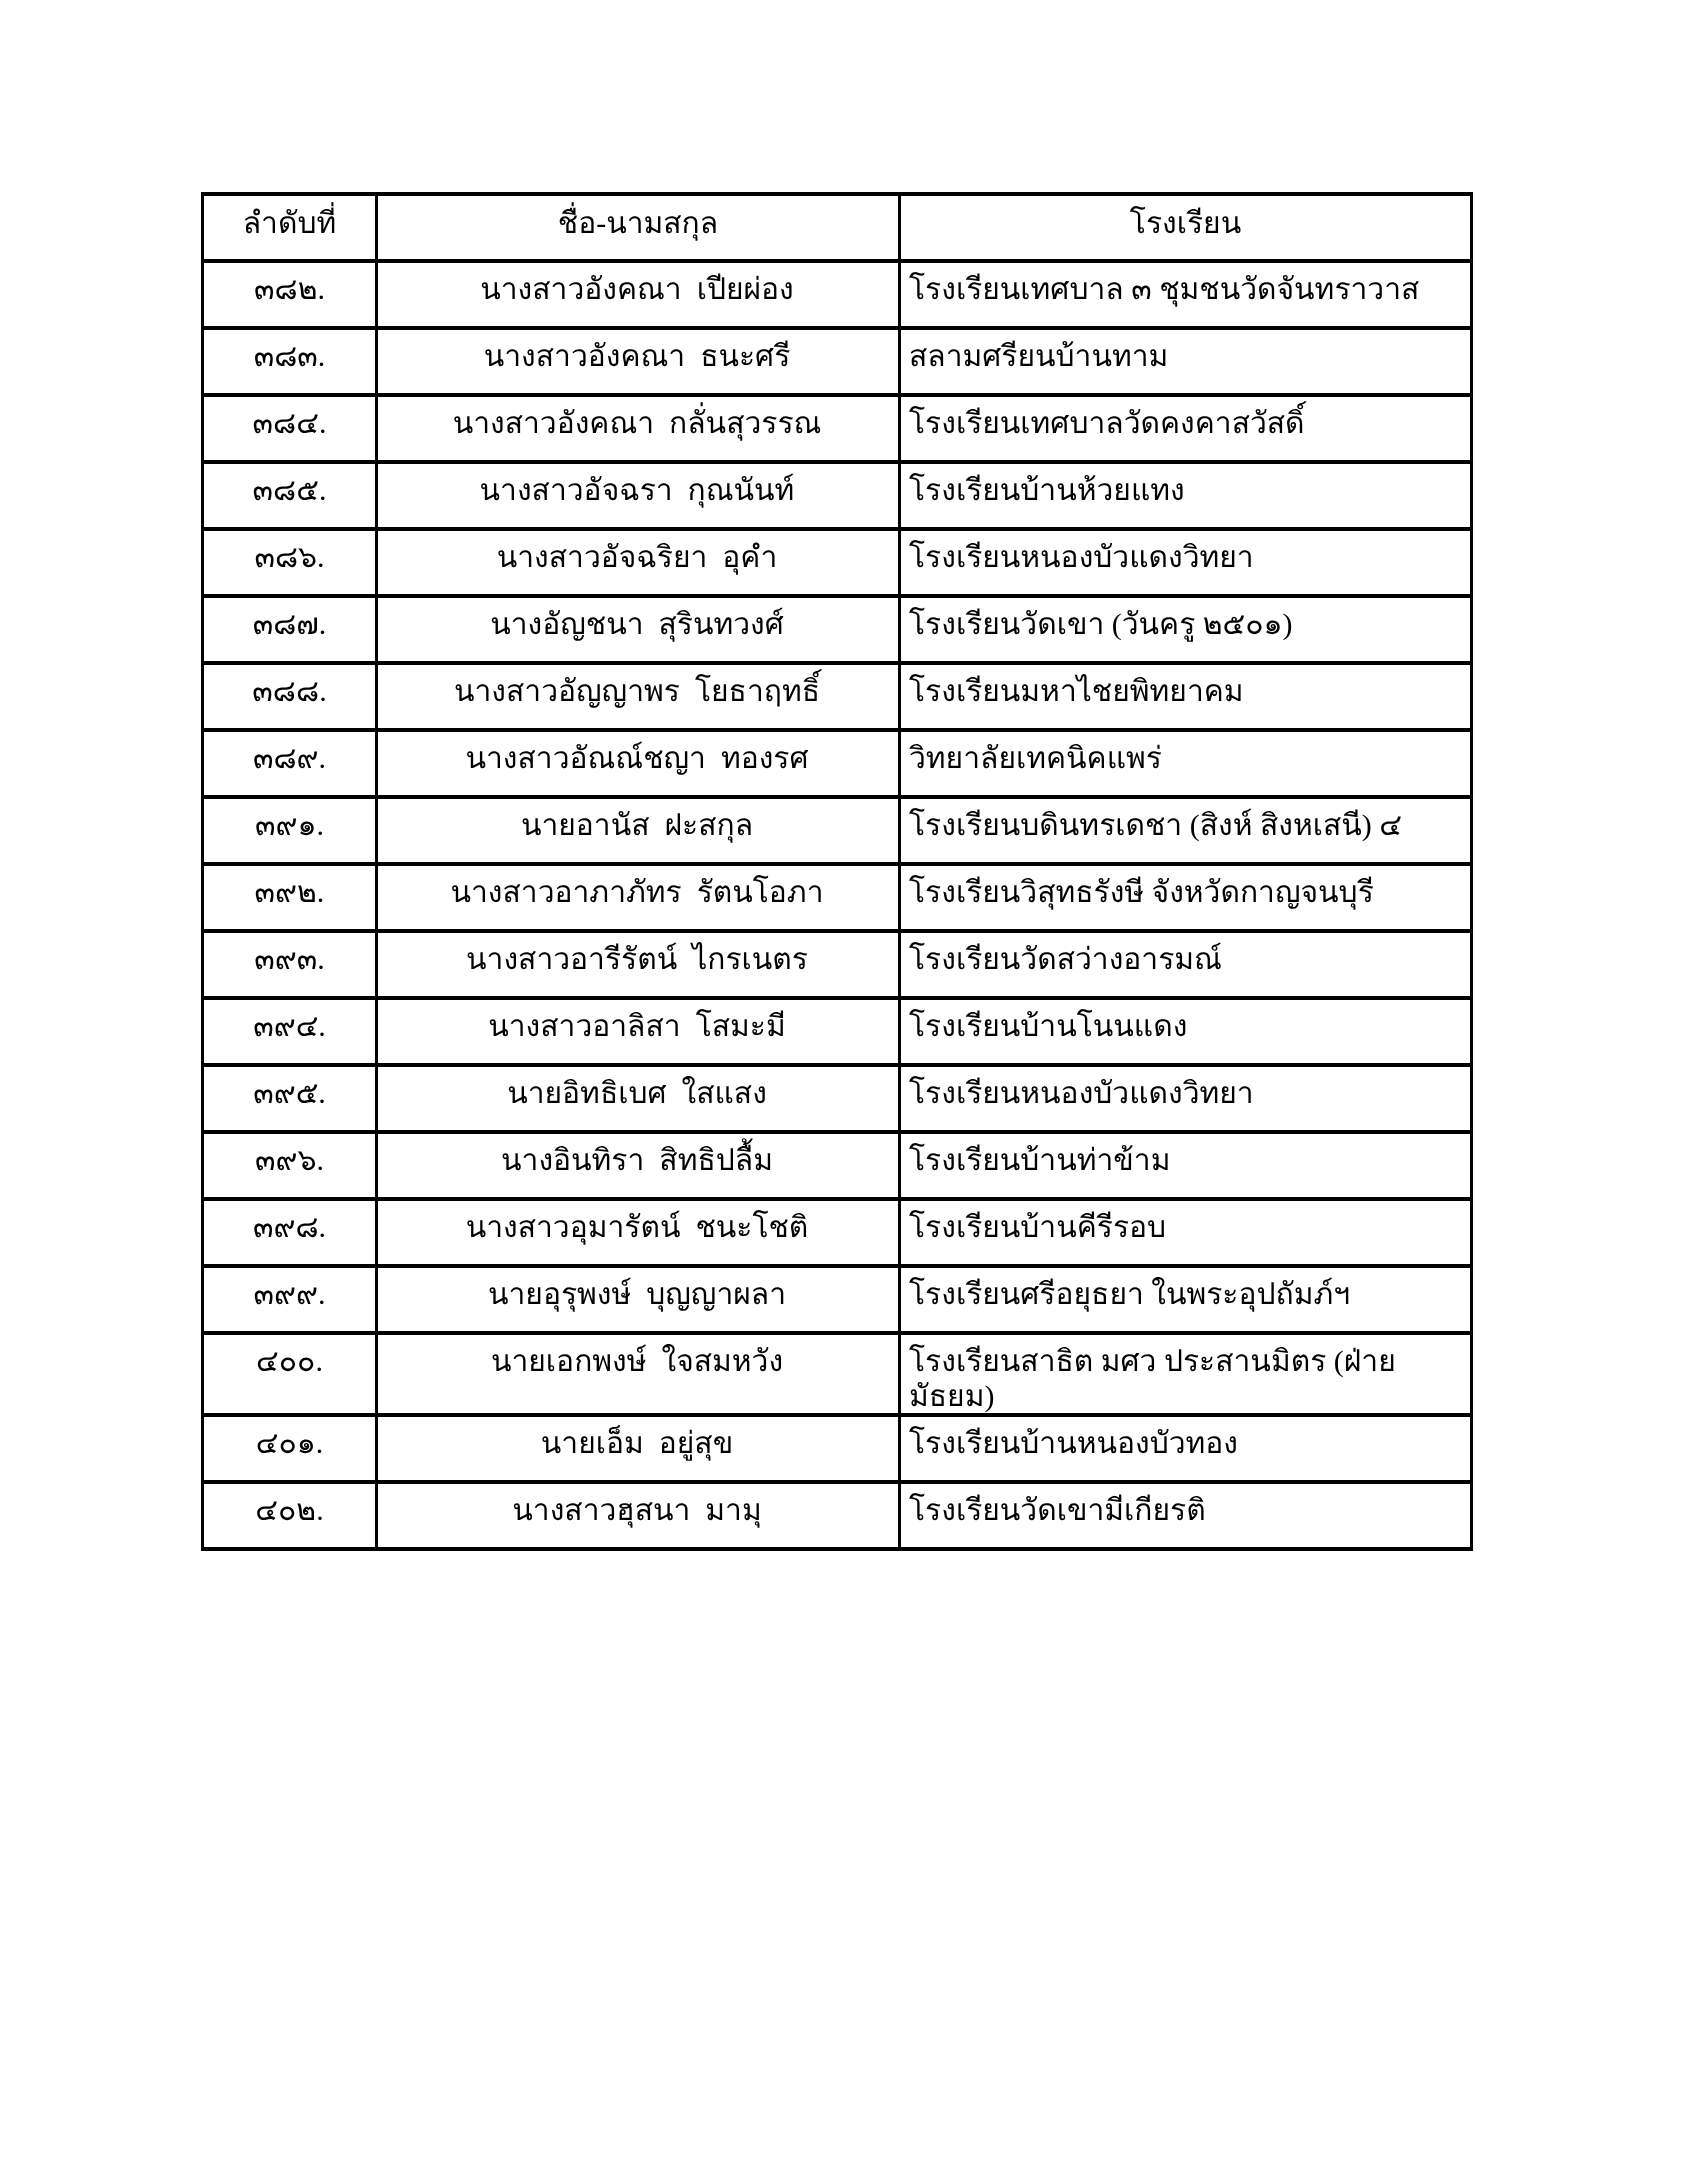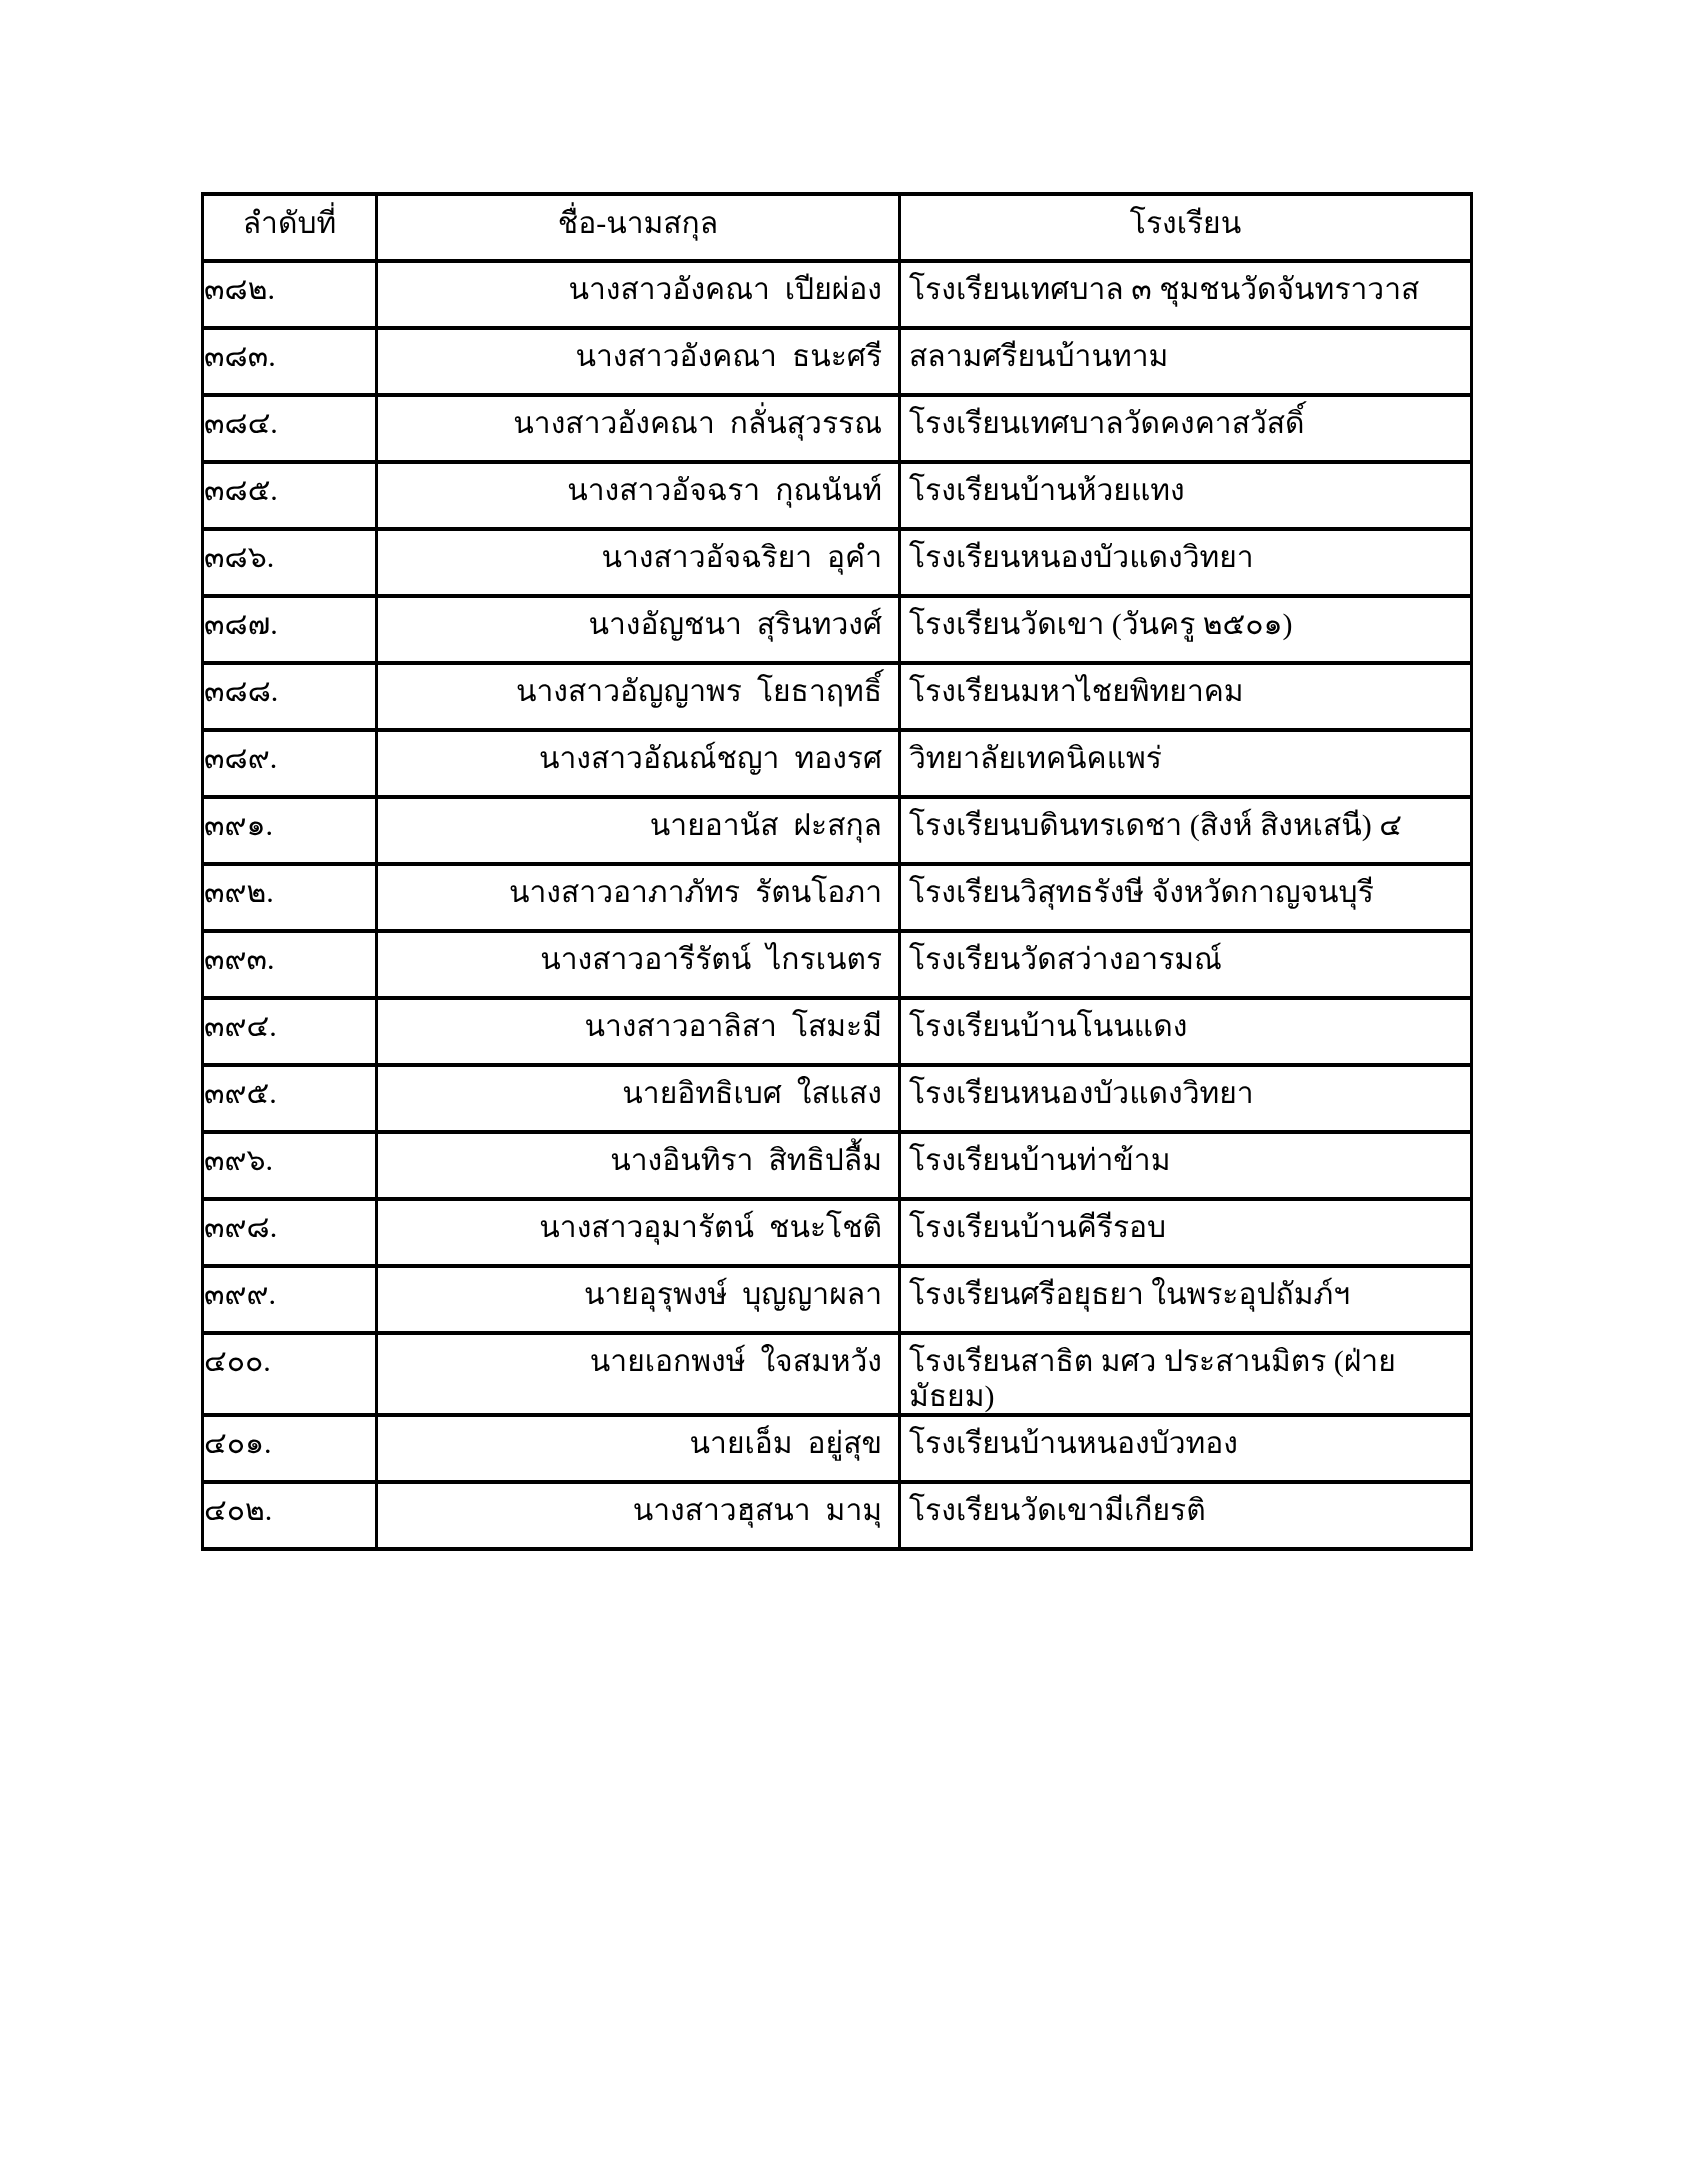--- a/index.html
+++ b/index.html
@@ -40,22 +40,22 @@
     height: 67px;
     text-align: center;
     vertical-align: middle;
     padding-bottom: 8px;
   }
   table.roster tbody td {
     height: 67px;
     vertical-align: top;
     padding-top: 9px;
   }
-  td.no-cell   { text-align: left; }
-  td.name-cell { text-align: right; padding-left: 14px; padding-right: 16px; }
+  td.no-cell   { text-align: center; }
+  td.name-cell { text-align: center; padding-left: 14px; padding-right: 16px; }
   td.school-cell { text-align: left; padding-left: 8px; padding-right: 6px; }
 </style>
 </head>
 <body>
 
 <div class="page">
   <table class="roster">
     <colgroup>
         <col class="c-no">
         <col class="c-name">

